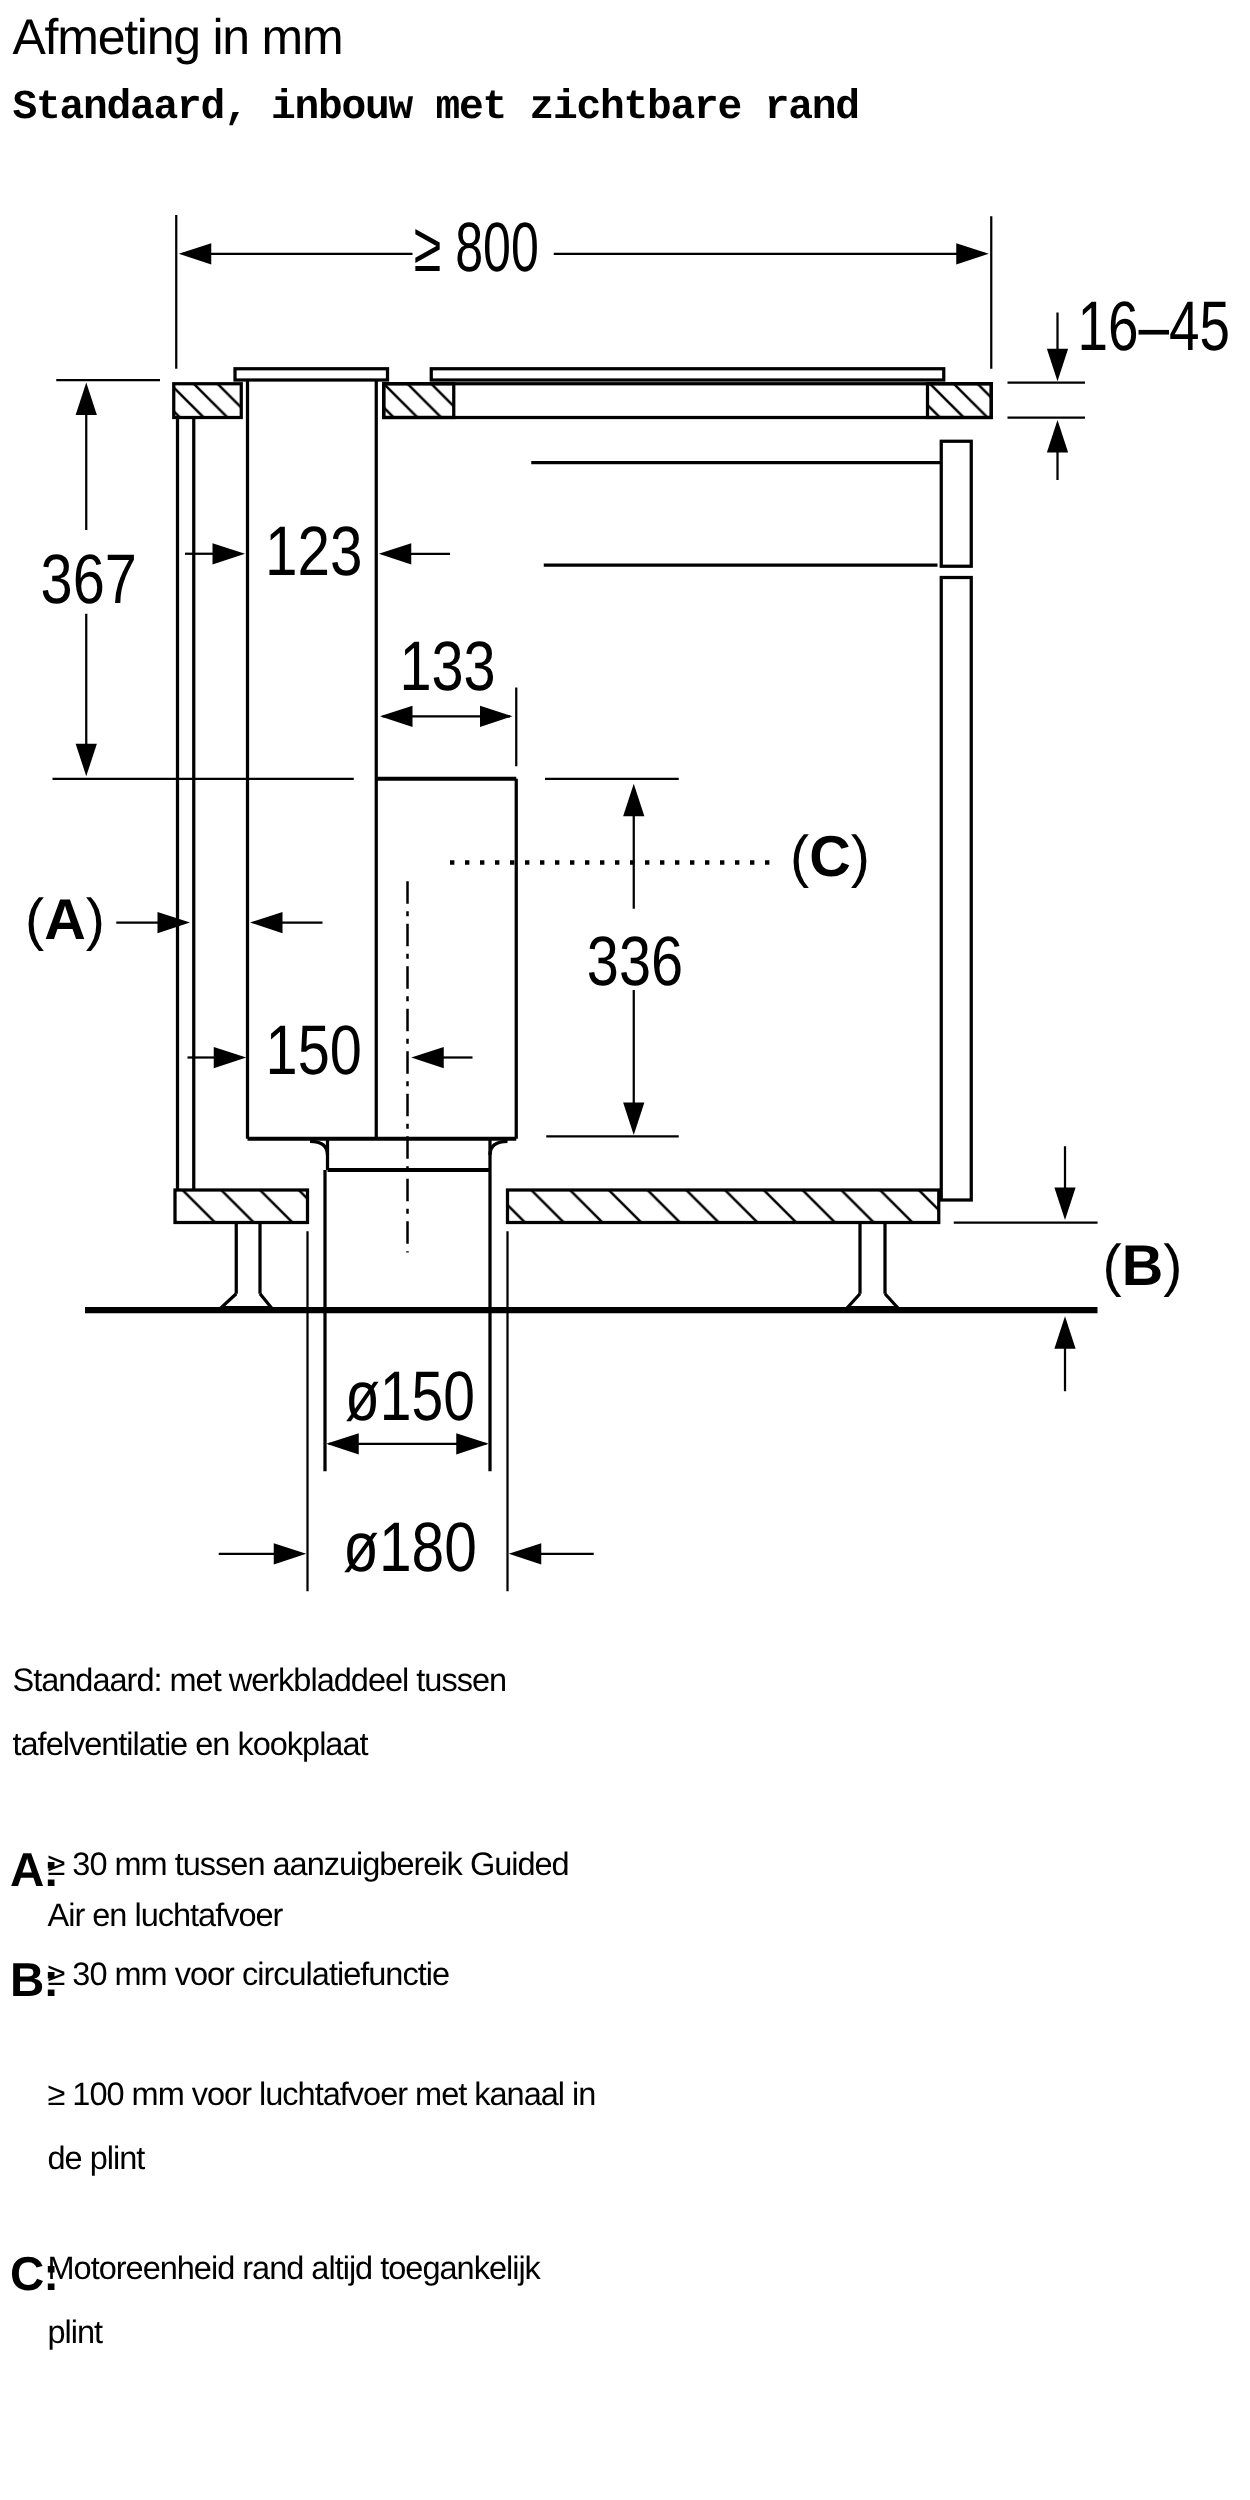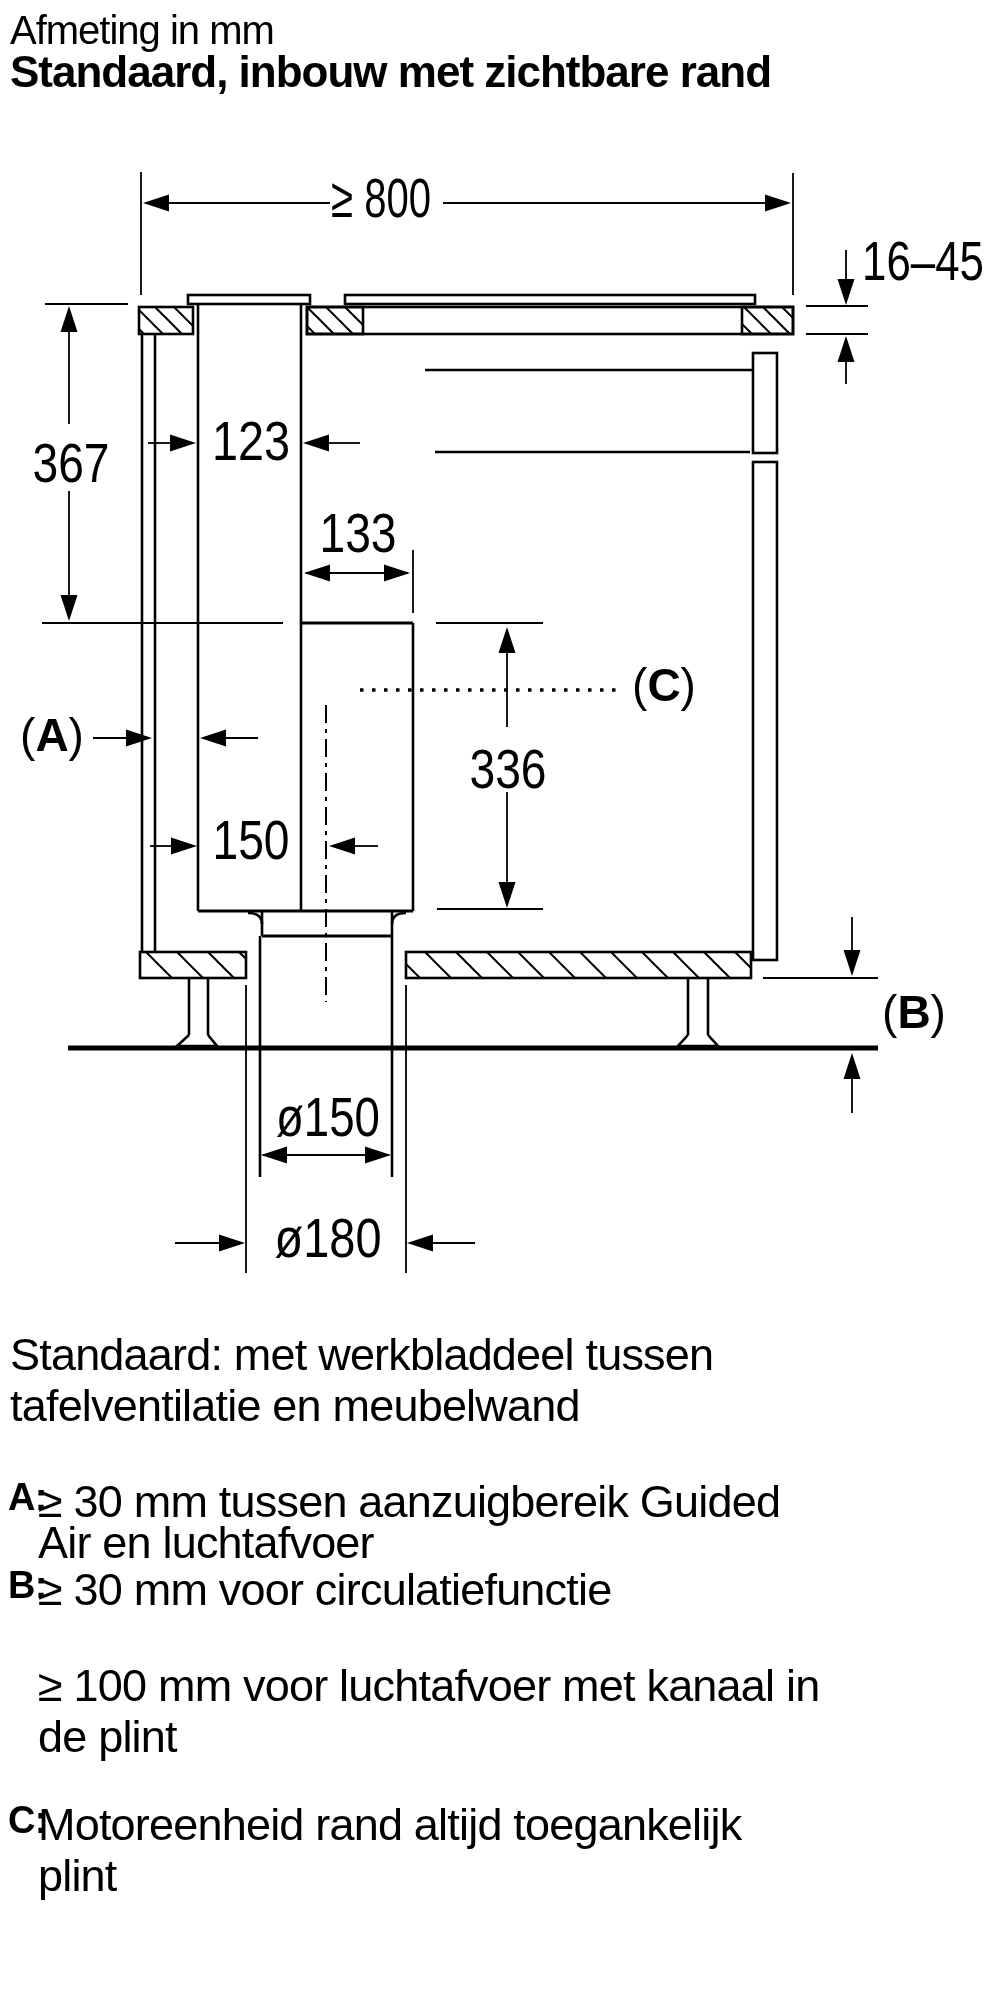--- a/index.html
+++ b/index.html
@@ -1,21 +1,21 @@
 <!DOCTYPE html>
 <html><head>
 <meta charset="utf-8">
 <style>
   html,body{margin:0;padding:0;background:#ffffff;}
   body{width:1000px;height:2000px;position:relative;overflow:hidden;
        font-family:"Liberation Sans",sans-serif;color:#000;}
   .abs{position:absolute;white-space:nowrap;}
   .title-note{left:10px;top:8px;font-size:40px;letter-spacing:-1px;}
-  .title-main{left:10px;top:47px;font-size:44px;font-weight:bold;letter-spacing:-1px;}
-  .legend-line{font-size:45px;letter-spacing:-0.8px;}
+  .title-main{left:10px;top:67px;font-size:33px;font-weight:bold;letter-spacing:-1px;font-family:Liberation Mono, monospace;}
+  .legend-line{font-size:26px;letter-spacing:-0.8px;}
   .legend-label{font-size:38px;font-weight:bold;letter-spacing:-0.8px;}
   svg{position:absolute;left:0;top:0;}
   svg text{font-family:"Liberation Sans",sans-serif;fill:#000;}
   .dim-num{font-size:56px;}
   .ref-label{font-size:46px;}
   .ref-bold{font-weight:bold;}
   .obj{stroke:#000;stroke-width:2.6;fill:none;}
   .objthick{stroke:#000;stroke-width:3.2;fill:none;}
   .dimline{stroke:#000;stroke-width:1.8;fill:none;}
   .arrow{fill:#000;stroke:none;}
@@ -211,21 +211,21 @@
     <line x1="852" y1="1078" x2="852" y2="1113" class="dimline"></line>
     <text class="ref-label" x="914" y="1028" text-anchor="middle"><tspan>(</tspan><tspan class="ref-bold">B</tspan><tspan>)</tspan></text>
   </g>
 
   <g>
     <text class="ref-label" x="664" y="701" text-anchor="middle"><tspan>(</tspan><tspan class="ref-bold">C</tspan><tspan>)</tspan></text>
   </g>
 </svg>
 
 <div class="abs legend-line" style="left:10px;top:1329px">Standaard: met werkbladdeel tussen</div>
-<div class="abs legend-line" style="left:10px;top:1380px">tafelventilatie en meubelwand</div>
+<div class="abs legend-line" style="left:10px;top:1380px">tafelventilatie en kookplaat</div>
 
 <div class="abs legend-label" style="left:8px;top:1476px">A:</div>
 <div class="abs legend-line" style="left:38px;top:1476px">≥ 30 mm tussen aanzuigbereik Guided</div>
 <div class="abs legend-line" style="left:38px;top:1517px">Air en luchtafvoer</div>
 
 <div class="abs legend-label" style="left:8px;top:1564px">B:</div>
 <div class="abs legend-line" style="left:38px;top:1564px">≥ 30 mm voor circulatiefunctie</div>
 
 <div class="abs legend-line" style="left:38px;top:1660px">≥ 100 mm voor luchtafvoer met kanaal in</div>
 <div class="abs legend-line" style="left:38px;top:1711px">de plint</div>

